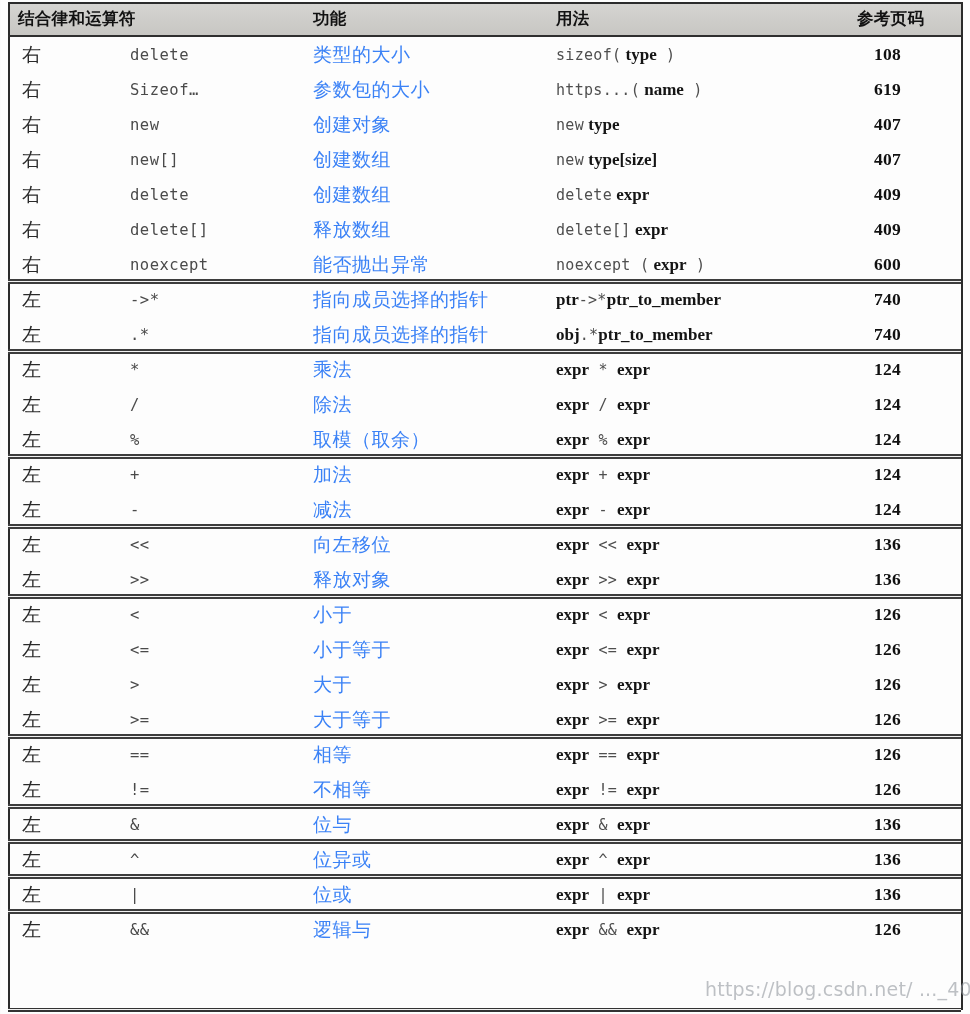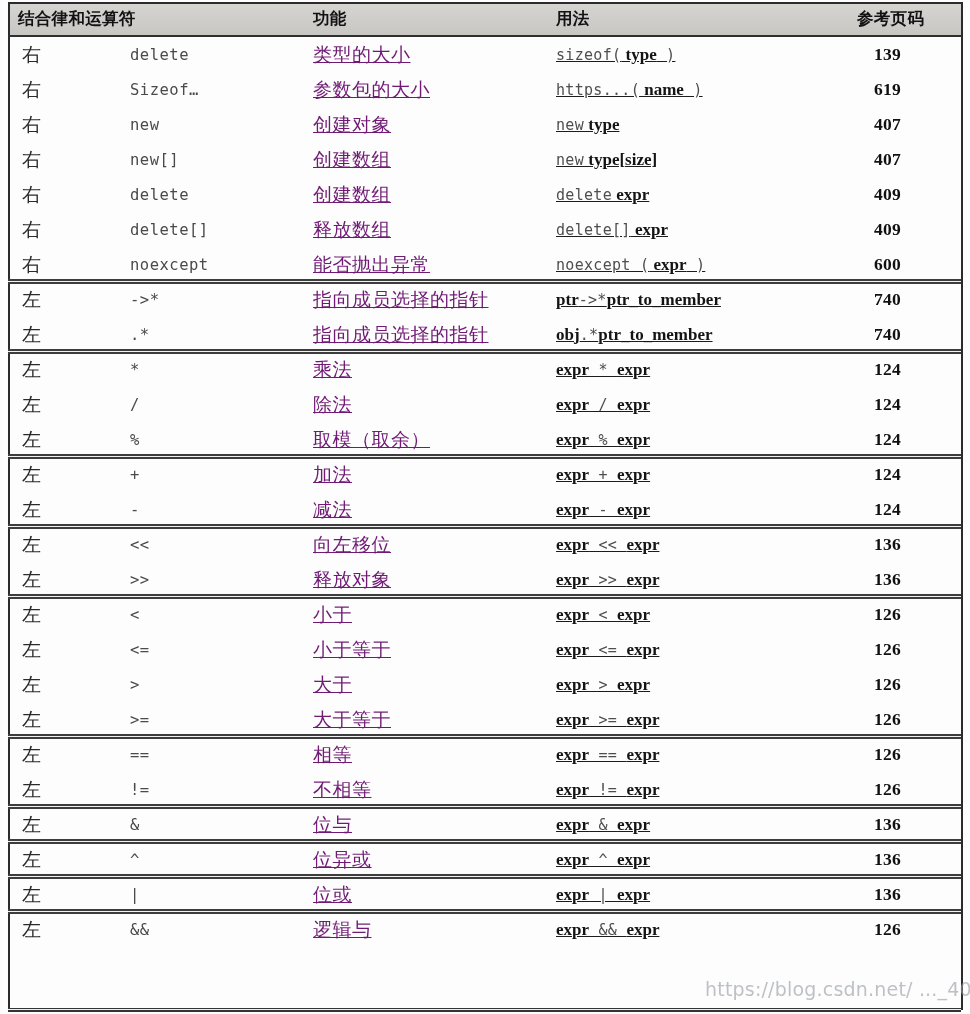--- a/index.html
+++ b/index.html
@@ -89,30 +89,28 @@
     font-size: 15.5px;
     padding-left: 30px;
     color: #4a4a4a;
     letter-spacing: .5px;
     white-space: pre;
   }
   td.func {
     font-family: "Liberation Serif", "DejaVu Serif", serif;
     font-size: 19px;
     padding-left: 8px;
-    color: #701a75;
+    color: #3b82f6;
     letter-spacing: .5px;
-    text-decoration: underline;
   }
   td.use {
     padding-left: 8px;
     font-size: 16px;
     color: #1c1c1c;
     white-space: pre;
-    text-decoration: underline;
   }
   td.use .mono {
     font-family: "DejaVu Sans Mono", "Liberation Mono", monospace;
     font-size: 15px;
     color: #4e4e4e;
     letter-spacing: .3px;
   }
   td.use .ital {
     font-family: "Liberation Serif", "DejaVu Serif", serif;
     font-weight: bold;
@@ -210,21 +208,21 @@
         <th class="h-use">用法</th>
         <th class="h-page">参考页码</th>
       </tr>
     </thead>
     <tbody id="tbody">
         <tr class="r">
           <td class="assoc">右</td>
           <td class="op">delete</td>
           <td class="func">类型的大小</td>
           <td class="use"><span class="mono">sizeof(</span><span class="ital"> type</span><span class="mono"> )</span></td>
-          <td class="page">139</td>
+          <td class="page">108</td>
         </tr>
         <tr class="r">
           <td class="assoc">右</td>
           <td class="op">Sizeof…</td>
           <td class="func">参数包的大小</td>
           <td class="use"><span class="mono">https...(</span><span class="ital"> name</span><span class="mono"> )</span></td>
           <td class="page">619</td>
         </tr>
         <tr class="r">
           <td class="assoc">右</td>

